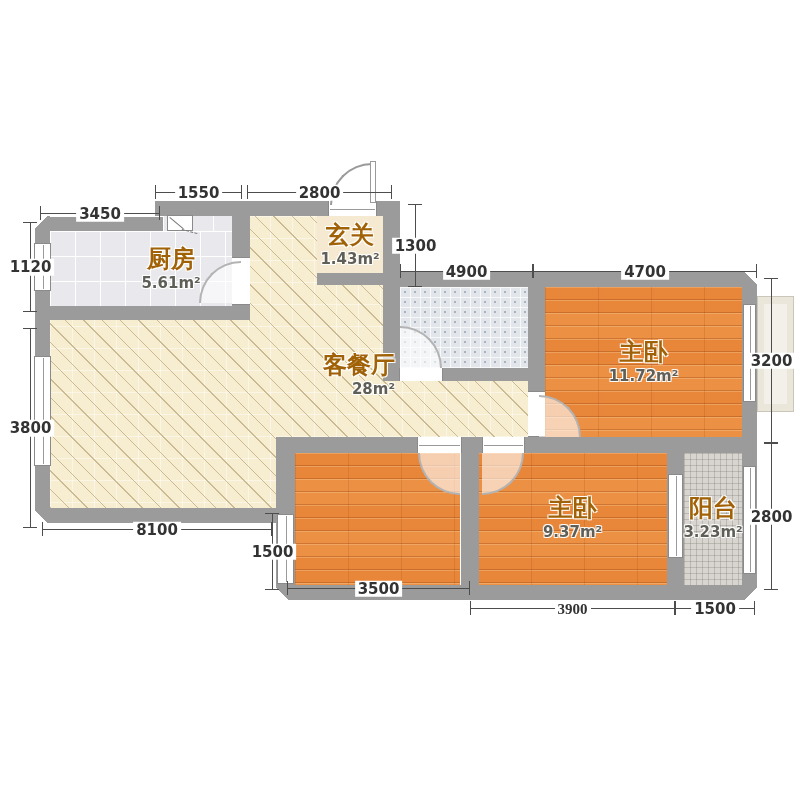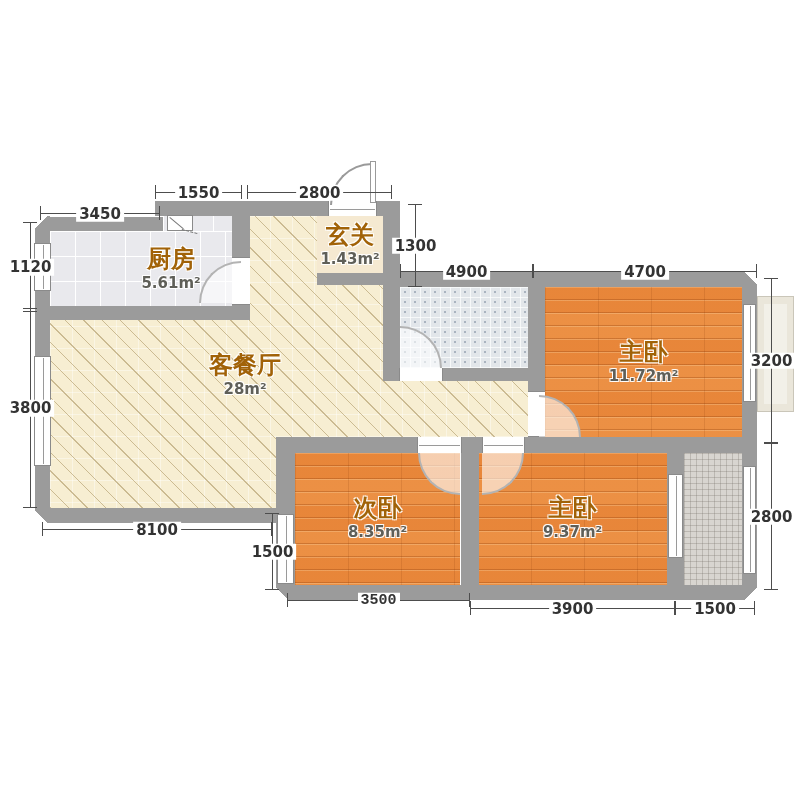--- a/index.html
+++ b/index.html
@@ -159,40 +159,40 @@
       <div class="pane-v"></div>
     </div>
   <div class="window" style="left:668px;top:474px;width:15px;height:84px;">
       <div class="pane-v"></div>
     </div>
 
   <div class="rlabel" style="left:50px;top:231px;width:182px;height:75px;margin-left:30px;">
     <span class="rname">厨房</span>
     <span class="rarea">5.61m²</span>
   </div>
-  <div class="rlabel" style="left:95px;top:330px;width:300px;height:90px;">
+  <div class="rlabel" style="left:95px;top:330px;width:300px;height:90px;align-items:flex-end;">
     <span class="rname">客餐厅</span>
     <span class="rarea">28m²</span>
   </div>
   <div class="rlabel" style="left:317px;top:216px;width:66px;height:57px;">
     <span class="rname">玄关</span>
     <span class="rarea">1.43m²</span>
   </div>
   <div class="rlabel" style="left:545px;top:292px;width:197px;height:140px;">
     <span class="rname">主卧</span>
     <span class="rarea">11.72m²</span>
   </div>
-  <div class="rlabel" style="left:295px;top:458px;width:165px;height:120px;">
-    <span class="rname">次卧</span>
-    <span class="rarea">8.35m²</span>
-  </div>
   <div class="rlabel" style="left:478px;top:458px;width:189px;height:120px;">
     <span class="rname">主卧</span>
     <span class="rarea">9.37m²</span>
   </div>
+  <div class="rlabel" style="left:684px;top:458px;width:58px;height:120px;">
+    <span class="rname">阳台</span>
+    <span class="rarea">3.23m²</span>
+  </div>
 
   <div class="dim dim-h" style="left:40px;top:213px;width:120px;">
     <i class="tick tk-a"></i>
       <i class="tick tk-b"></i>
     <span class="dlabel">3450</span>
   </div>
   <div class="dim dim-h" style="left:155px;top:192px;width:87px;">
     <i class="tick tk-a"></i>
       <i class="tick tk-b"></i>
     <span class="dlabel">1550</span>
@@ -227,42 +227,42 @@
     <i class="tick tk-a"></i>
       <i class="tick tk-b"></i>
     <span class="dlabel">2800</span>
   </div>
 
   <div class="dim dim-v" style="left:30px;top:222px;height:90px;">
     <i class="tick tk-a"></i>
       <i class="tick tk-b"></i>
     <span class="dlabel">1120</span>
   </div>
-  <div class="dim dim-v" style="left:30px;top:308px;height:200px;">
+  <div class="dim dim-v" style="left:30px;top:328px;height:200px;">
     <i class="tick tk-a"></i>
       <i class="tick tk-b"></i>
     <span class="dlabel">3800</span>
   </div>
 
   <div class="dim dim-h" style="left:42px;top:529px;width:230px;">
     <i class="tick tk-a"></i>
       <i class="tick tk-b"></i>
     <span class="dlabel">8100</span>
   </div>
   <div class="dim dim-v" style="left:272px;top:513px;height:77px;">
     <i class="tick tk-a"></i>
       <i class="tick tk-b"></i>
     <span class="dlabel">1500</span>
   </div>
-  <div class="dim dim-h" style="left:287px;top:600px;width:183px;font-family:Liberation Mono, monospace;">
+  <div class="dim dim-h" style="left:287px;top:588px;width:183px;">
     <i class="tick tk-a"></i>
       <i class="tick tk-b"></i>
     <span class="dlabel">3500</span>
   </div>
-  <div class="dim dim-h" style="left:470px;top:608px;width:205px;">
+  <div class="dim dim-h" style="left:470px;top:608px;width:205px;font-family:Liberation Serif, serif;">
     <i class="tick tk-a"></i>
       <i class="tick tk-b"></i>
     <span class="dlabel">3900</span>
   </div>
   <div class="dim dim-h" style="left:675px;top:608px;width:80px;">
     <i class="tick tk-a"></i>
       <i class="tick tk-b"></i>
     <span class="dlabel">1500</span>
   </div>
 

